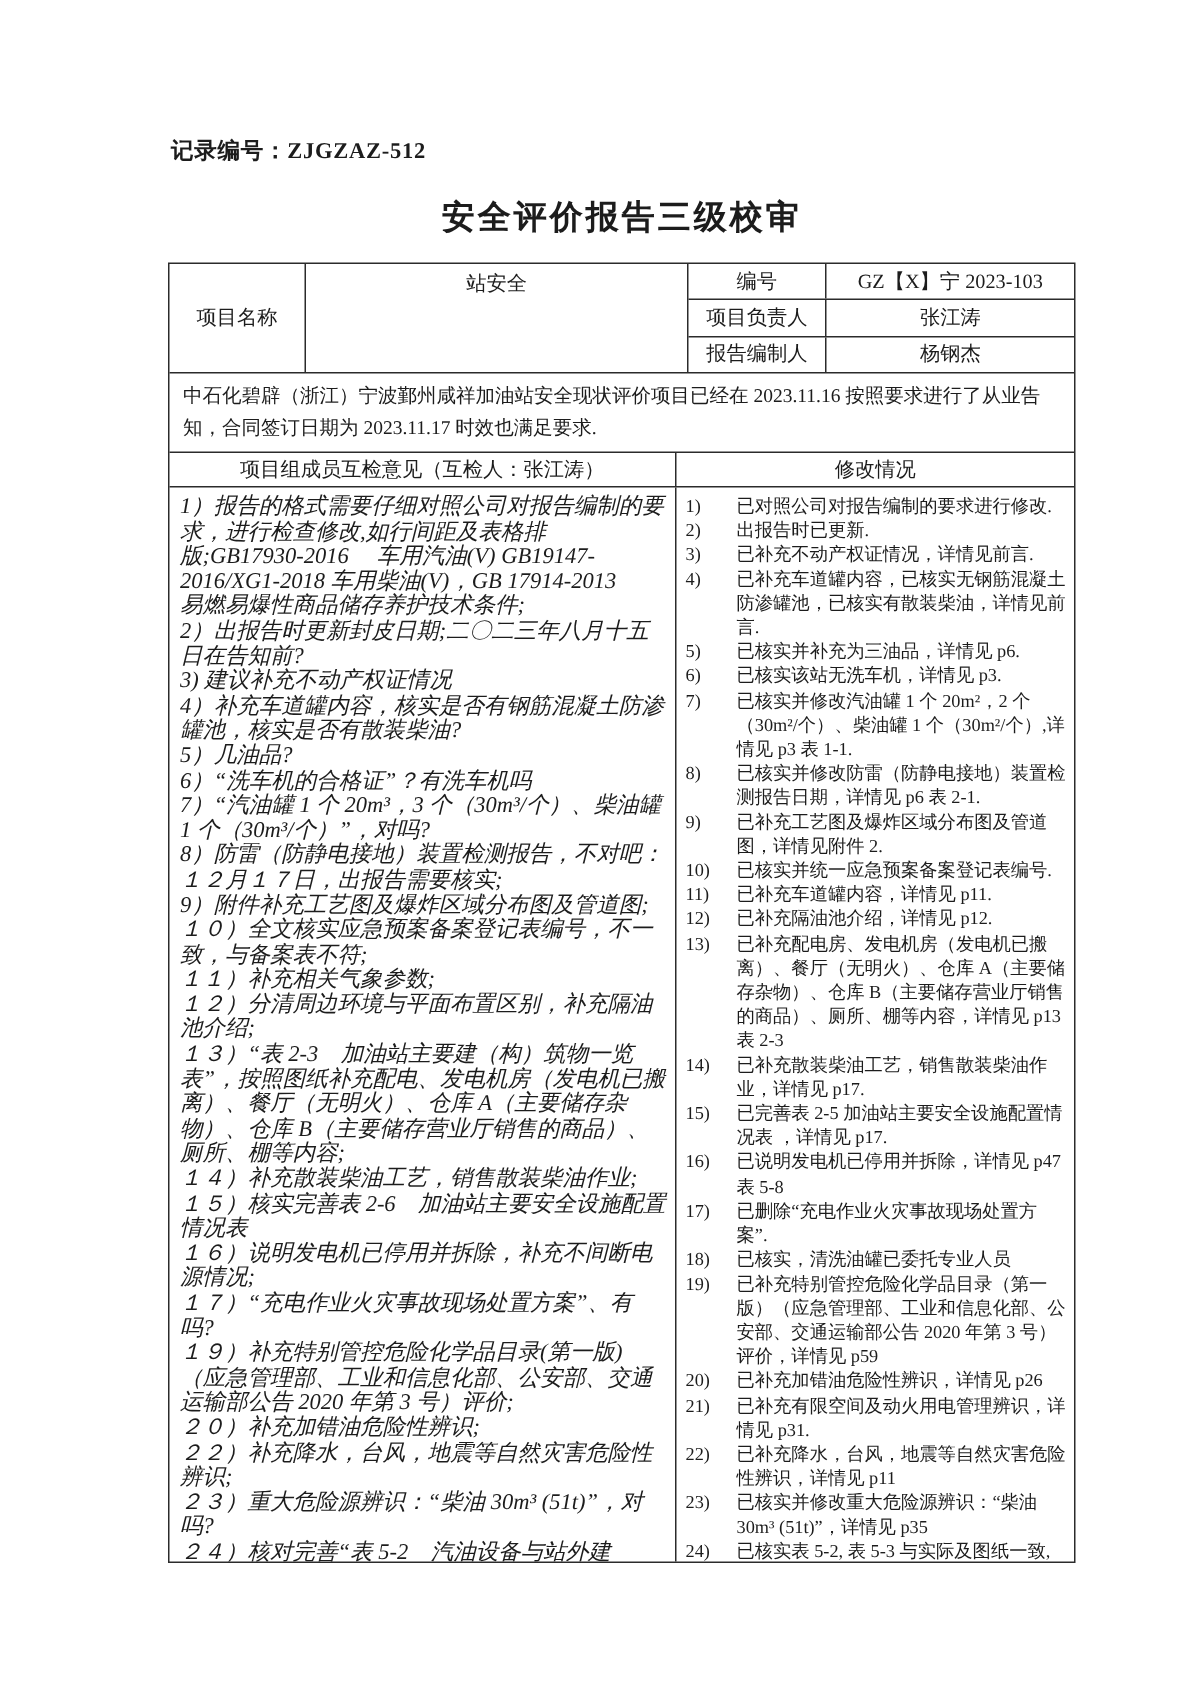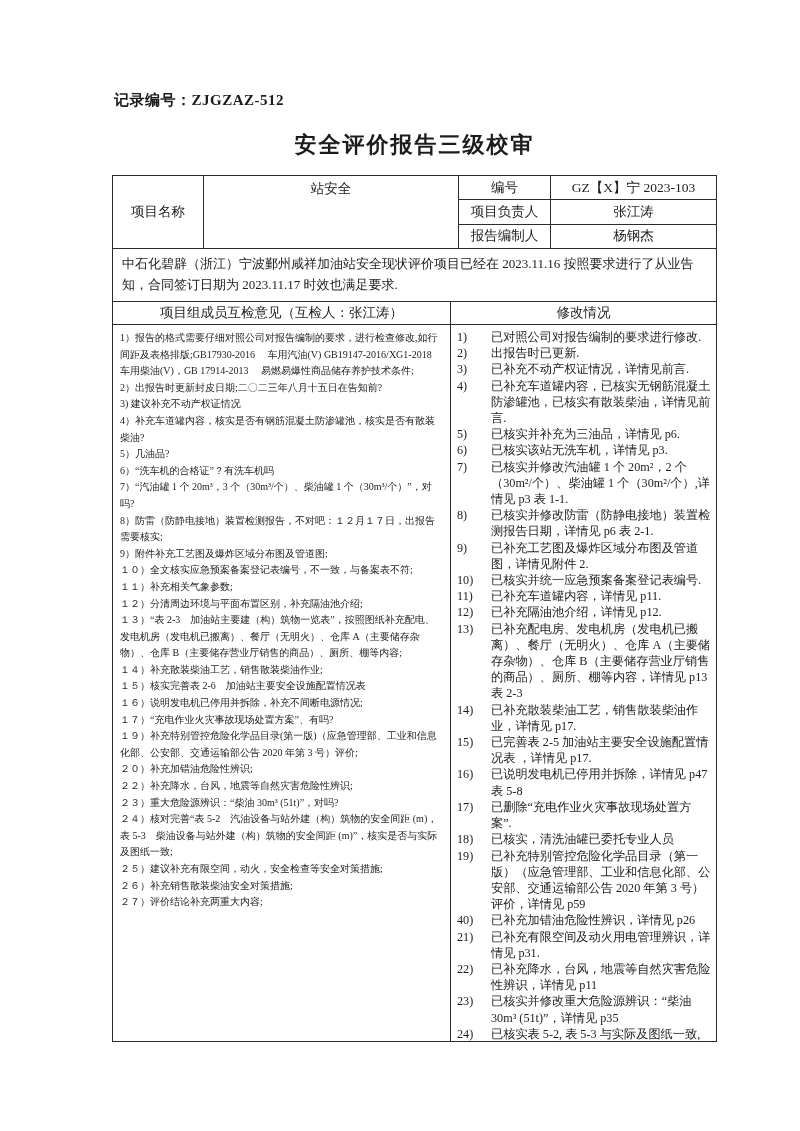--- a/index.html
+++ b/index.html
@@ -40,21 +40,21 @@
     padding:5px 8px 6px 9px; font-size:13px; line-height:20.5px; text-align:left;
   }
   
   .row-heads { display:flex; height:23px; border-bottom:1px solid #2b2b2b; }
   .head-left { width:338px; border-right:1px solid #2b2b2b; font-size:13.5px; }
   .head-right { flex:1; font-size:13.5px; }
   
   .row-content { display:flex; height:716px; }
   .content-left {
     width:338px; border-right:1px solid #2b2b2b;
-    padding:5px 6px 0 7px; font-size:10px; line-height:16.6px;
+    padding:5px 6px 0 7px; font-size:15px; line-height:16.6px;font-style:italic;
   }
   .content-left p { margin:0; white-space:pre-wrap; }
   .content-right { flex:1; padding:4px 4px 0 6px; font-size:12.2px; line-height:16.2px; }
   .ri { display:flex; }
   .ri-no { width:34px; flex:none; }
   .ri-text { flex:1; white-space:pre-wrap; }
 </style>
 </head>
 <body>
 
@@ -244,21 +244,21 @@
             <span class="ri-no">18)</span>
             <span class="ri-text">已核实，清洗油罐已委托专业人员</span>
           </div>
 
           <div class="ri">
             <span class="ri-no">19)</span>
             <span class="ri-text">已补充特别管控危险化学品目录（第一版）（应急管理部、工业和信息化部、公安部、交通运输部公告 2020 年第 3 号）评价，详情见 p59</span>
           </div>
 
           <div class="ri">
-            <span class="ri-no">40)</span>
+            <span class="ri-no">20)</span>
             <span class="ri-text">已补充加错油危险性辨识，详情见 p26</span>
           </div>
 
           <div class="ri">
             <span class="ri-no">21)</span>
             <span class="ri-text">已补充有限空间及动火用电管理辨识，详情见 p31.</span>
           </div>
 
           <div class="ri">
             <span class="ri-no">22)</span>

